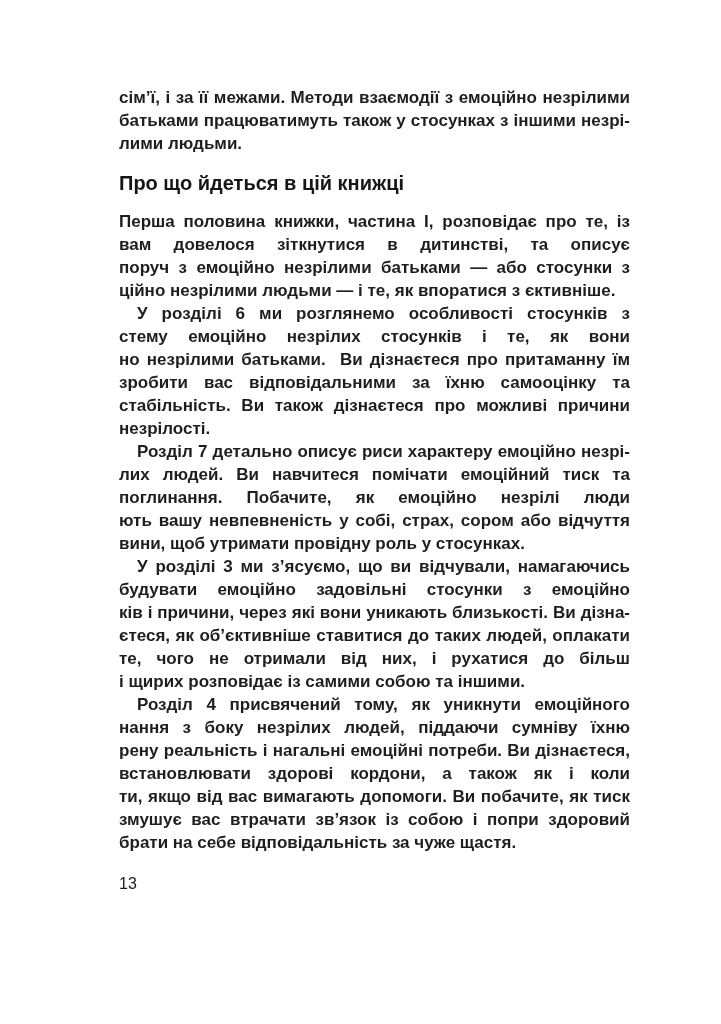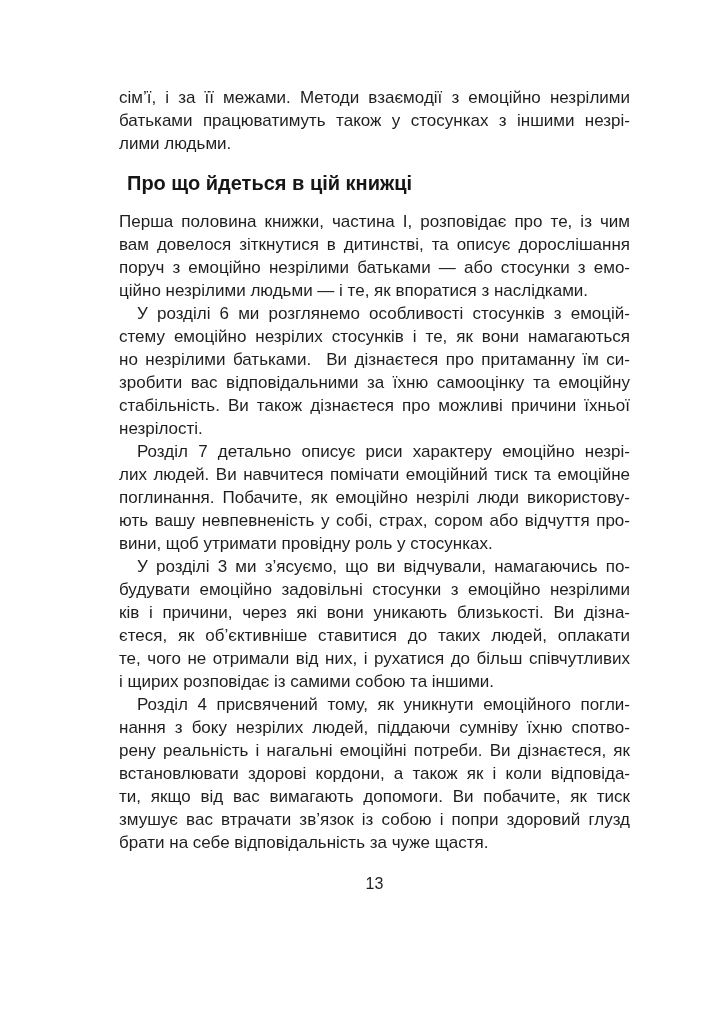--- a/index.html
+++ b/index.html
@@ -26,39 +26,39 @@
     margin: 0;
     padding: 0;
     font-size: 17px;
     line-height: 23px;
   }
   .para .line {
     text-align: justify;
     text-align-last: justify;
     height: 23px;
     overflow: hidden;
+    font-weight: bold;
   }
   .para .line:last-child {
     text-align-last: left;
   }
   .para.indent .line:first-child {
     text-indent: 18px;
   }
   .heading {
-    margin: 15px 0 13px 8px;
+    margin: 15px 0 13px 0;
     padding: 0;
     font-size: 20px;
     line-height: 27px;
     font-weight: 700;
     color: #161616;
     text-align: left;
   }
   .page-footer {
     margin-top: 20px;
-    text-align: center;
   }
   .page-number {
     font-size: 16px;
     line-height: 20px;
     color: #1e1e1e;
   }
 </style>
 </head>
 <body>
 
@@ -70,21 +70,21 @@
         <div class="line">батьками працюватимуть також у стосунках з іншими незрі-</div>
         <div class="line">лими людьми.</div>
       </div>
 
     <h2 class="heading">Про що йдеться в цій книжці</h2>
 
     <div class="para">
         <div class="line">Перша половина книжки, частина I, розповідає про те, із чим</div>
         <div class="line">вам довелося зіткнутися в дитинстві, та описує дорослішання</div>
         <div class="line">поруч з емоційно незрілими батьками — або стосунки з емо-</div>
-        <div class="line">ційно незрілими людьми — і те, як впоратися з наслідками.</div>
+        <div class="line">ційно незрілими людьми — і те, як впоратися з єктивніше.</div>
       </div>
 
     <div class="para indent">
         <div class="line">У розділі 6 ми розглянемо особливості стосунків з емоцій-</div>
         <div class="line">стему емоційно незрілих стосунків і те, як вони намагаються</div>
         <div class="line">но незрілими батьками.&nbsp; Ви дізнаєтеся про притаманну їм си-</div>
         <div class="line">зробити вас відповідальними за їхню самооцінку та емоційну</div>
         <div class="line">стабільність. Ви також дізнаєтеся про можливі причини їхньої</div>
         <div class="line">незрілості.</div>
       </div>

